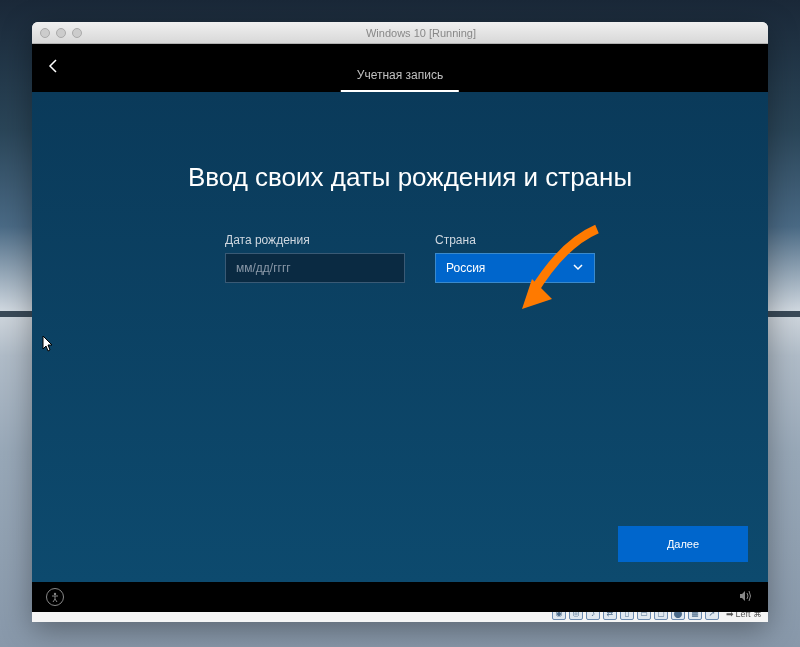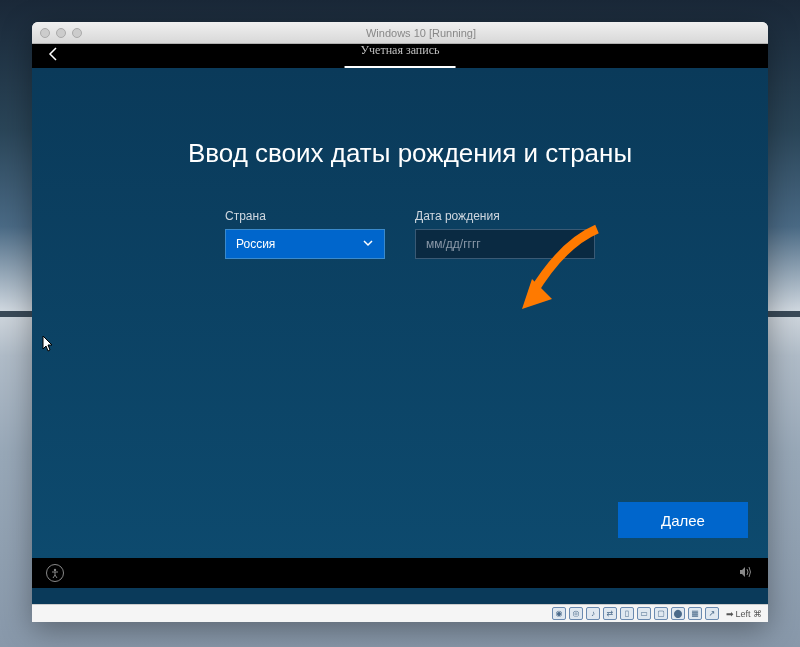--- a/index.html
+++ b/index.html
@@ -62,27 +62,26 @@
       font-size: 11px;
       color: #888;
     }
     .vm-content {
       position: relative;
       width: 100%;
       height: calc(100% - 22px - 18px);
       background: #0a3a5a;
     }
     .setup-topbar {
-      height: 24px;
+      height: 48px;
       background: #000;
       display: flex;
       align-items: center;
       padding: 10px 12px;
       position: relative;
-      font-family: Liberation Serif, serif;
     }
     .back-arrow {
       color: #fff;
       font-size: 18px;
       cursor: pointer;
     }
     .tab-container {
       position: absolute;
       left: 50%;
       transform: translateX(-50%);
@@ -154,21 +153,21 @@
       align-items: center;
     }
     .next-button {
       position: absolute;
       right: 20px;
       bottom: 20px;
       width: 130px;
       height: 36px;
       background: #0066cc;
       color: #fff;
-      font-size: 15px;
+      font-size: 11px;
       display: flex;
       align-items: center;
       justify-content: center;
       cursor: pointer;
       border: none;
     }
     .setup-bottombar {
       height: 30px;
       background: #000;
       display: flex;
@@ -256,35 +255,35 @@
           </svg>
       </div>
       <div class="tab-container">
         <div class="tab">Учетная запись</div>
       </div>
     </div>
 
     <div class="setup-body">
       <div class="heading">Ввод своих даты рождения и страны</div>
       <div class="form-row">
+        <div class="form-group">
+          <div class="form-label">Дата рождения</div>
+          <div class="date-input">
+            <span>мм/дд/гггг</span>
+          </div>
+        </div>
         <div class="form-group">
           <div class="form-label">Страна</div>
           <div class="dropdown">
             <span>Россия</span>
             <span class="chevron">
               <svg width="12" height="12" viewBox="0 0 12 12">
                   <path d="M2 4 L6 8 L10 4" stroke="#fff" stroke-width="1.5" fill="none"></path>
                 </svg>
             </span>
-          </div>
-        </div>
-        <div class="form-group">
-          <div class="form-label">Дата рождения</div>
-          <div class="date-input">
-            <span>мм/дд/гггг</span>
           </div>
         </div>
       </div>
       <button class="next-button">Далее</button>
     </div>
 
     <div class="setup-bottombar">
       <div class="accessibility-icon">
         <svg width="12" height="12" viewBox="0 0 12 12">
             <circle cx="6" cy="3" r="1.2" fill="#888"></circle>

